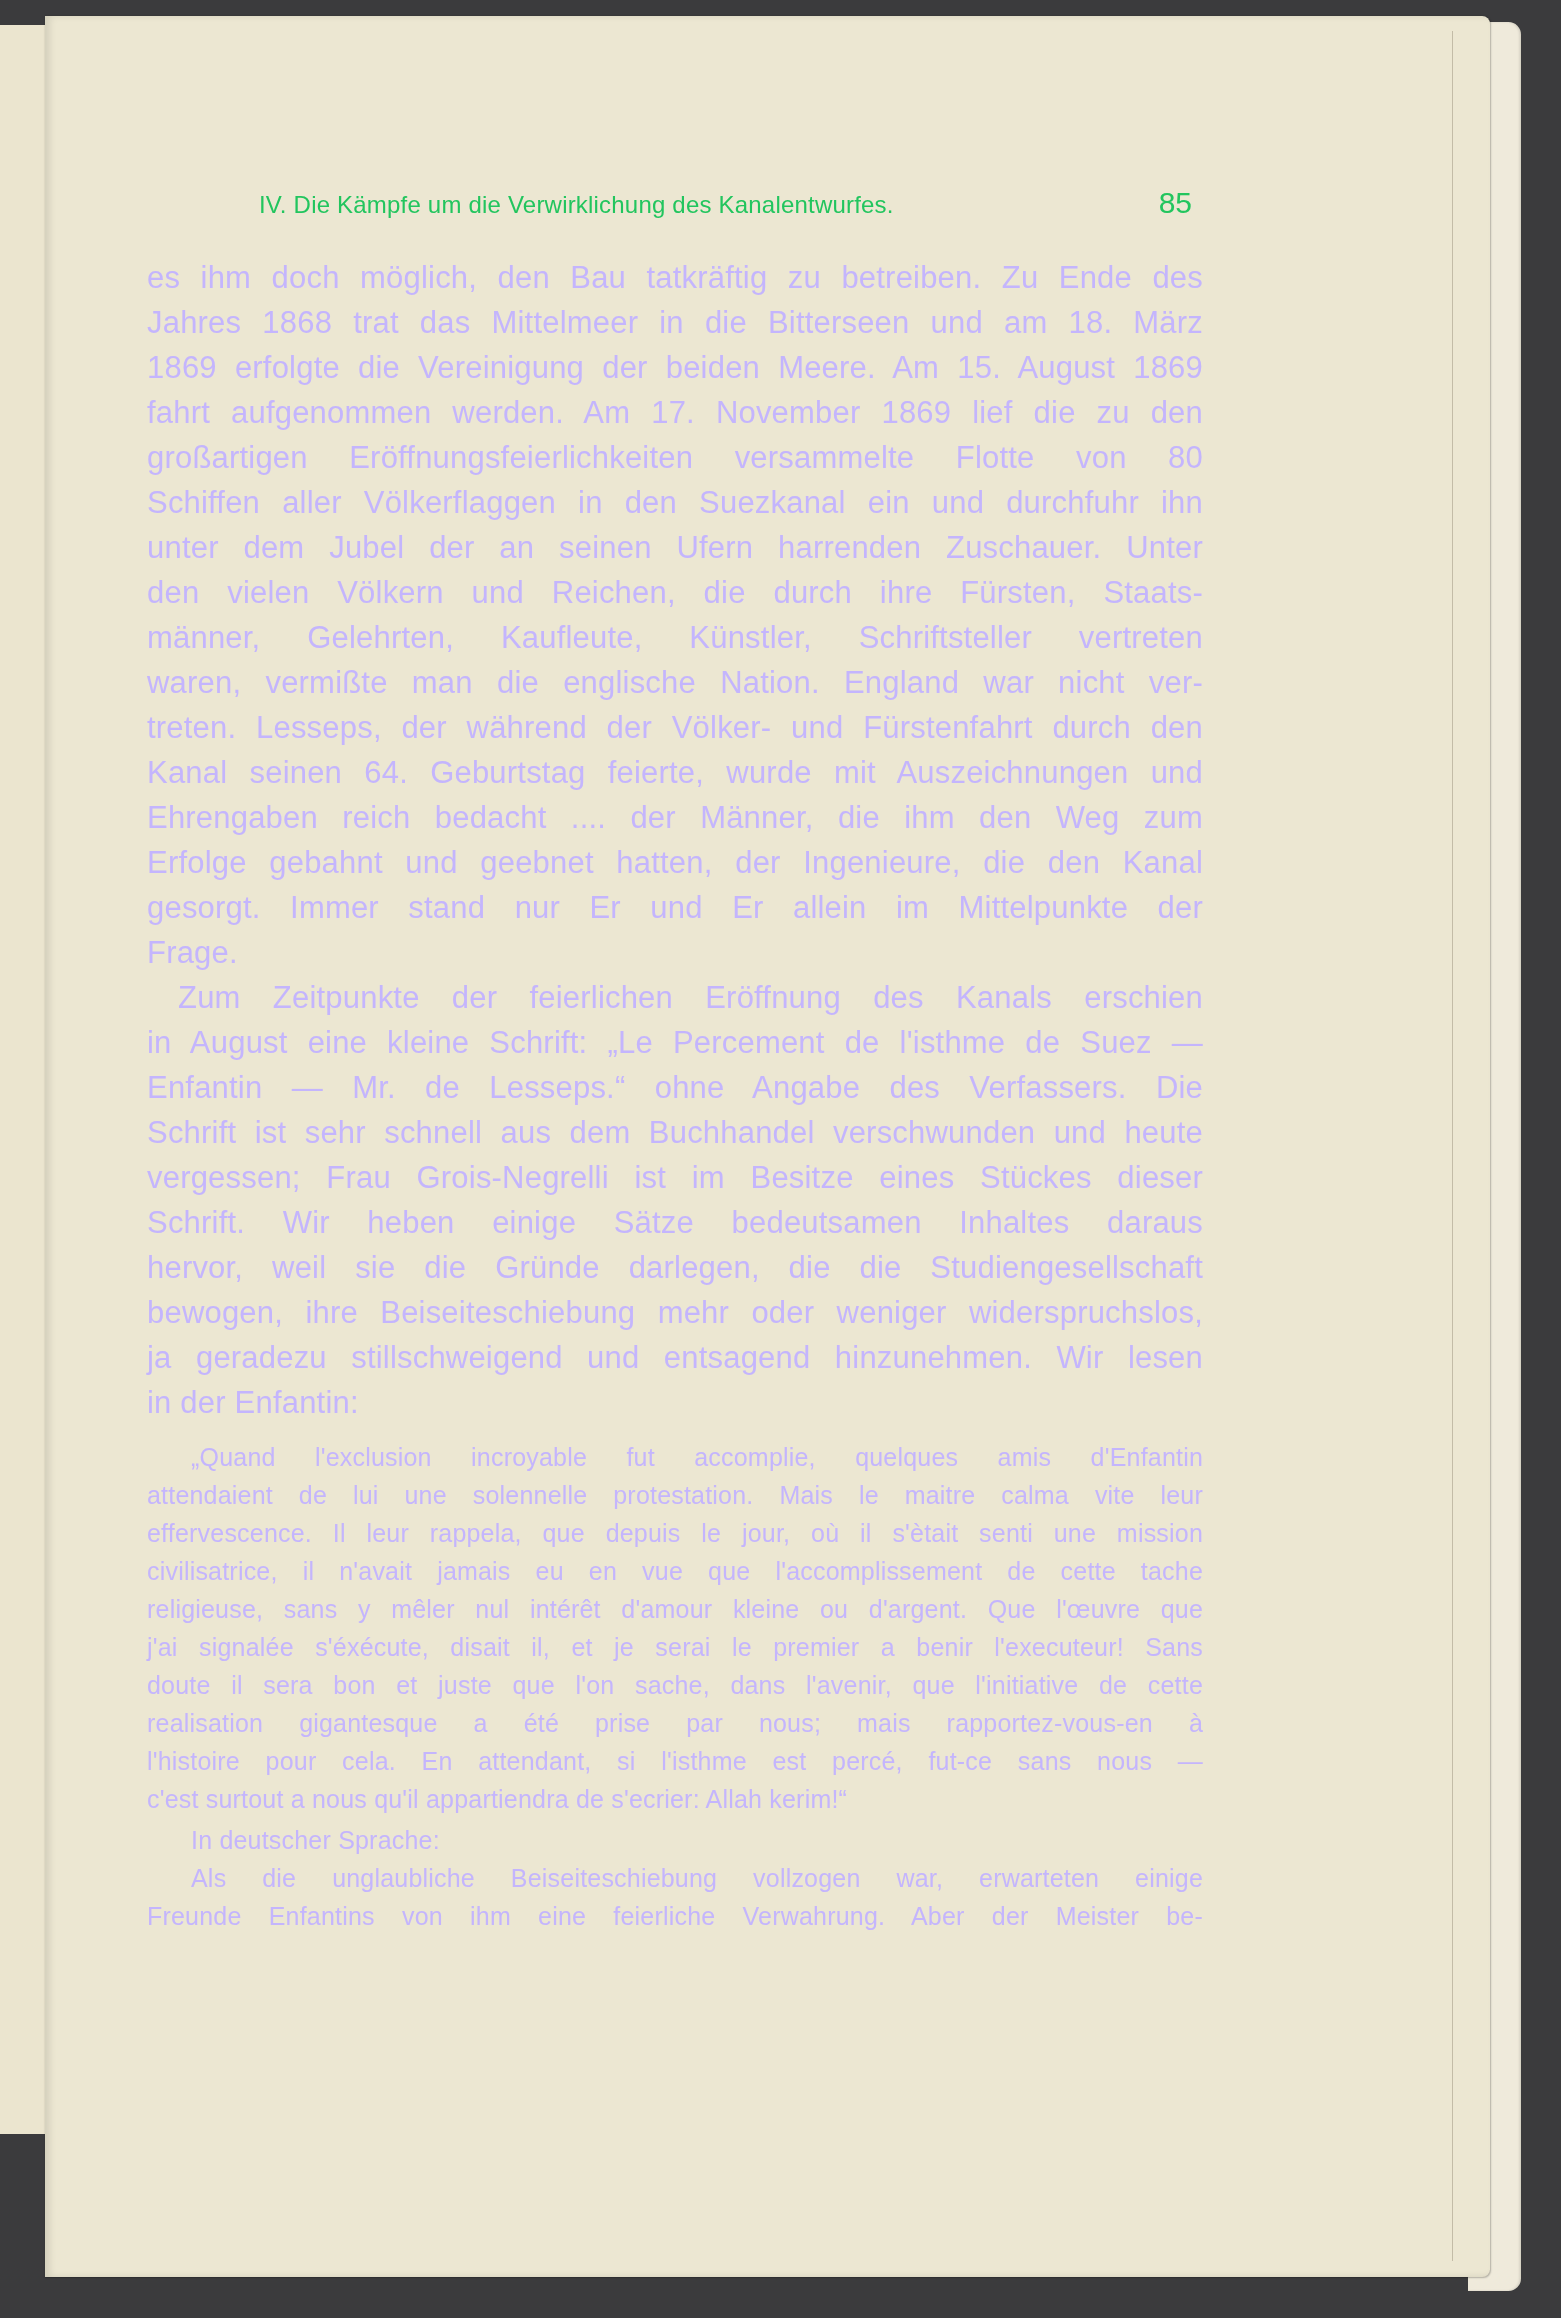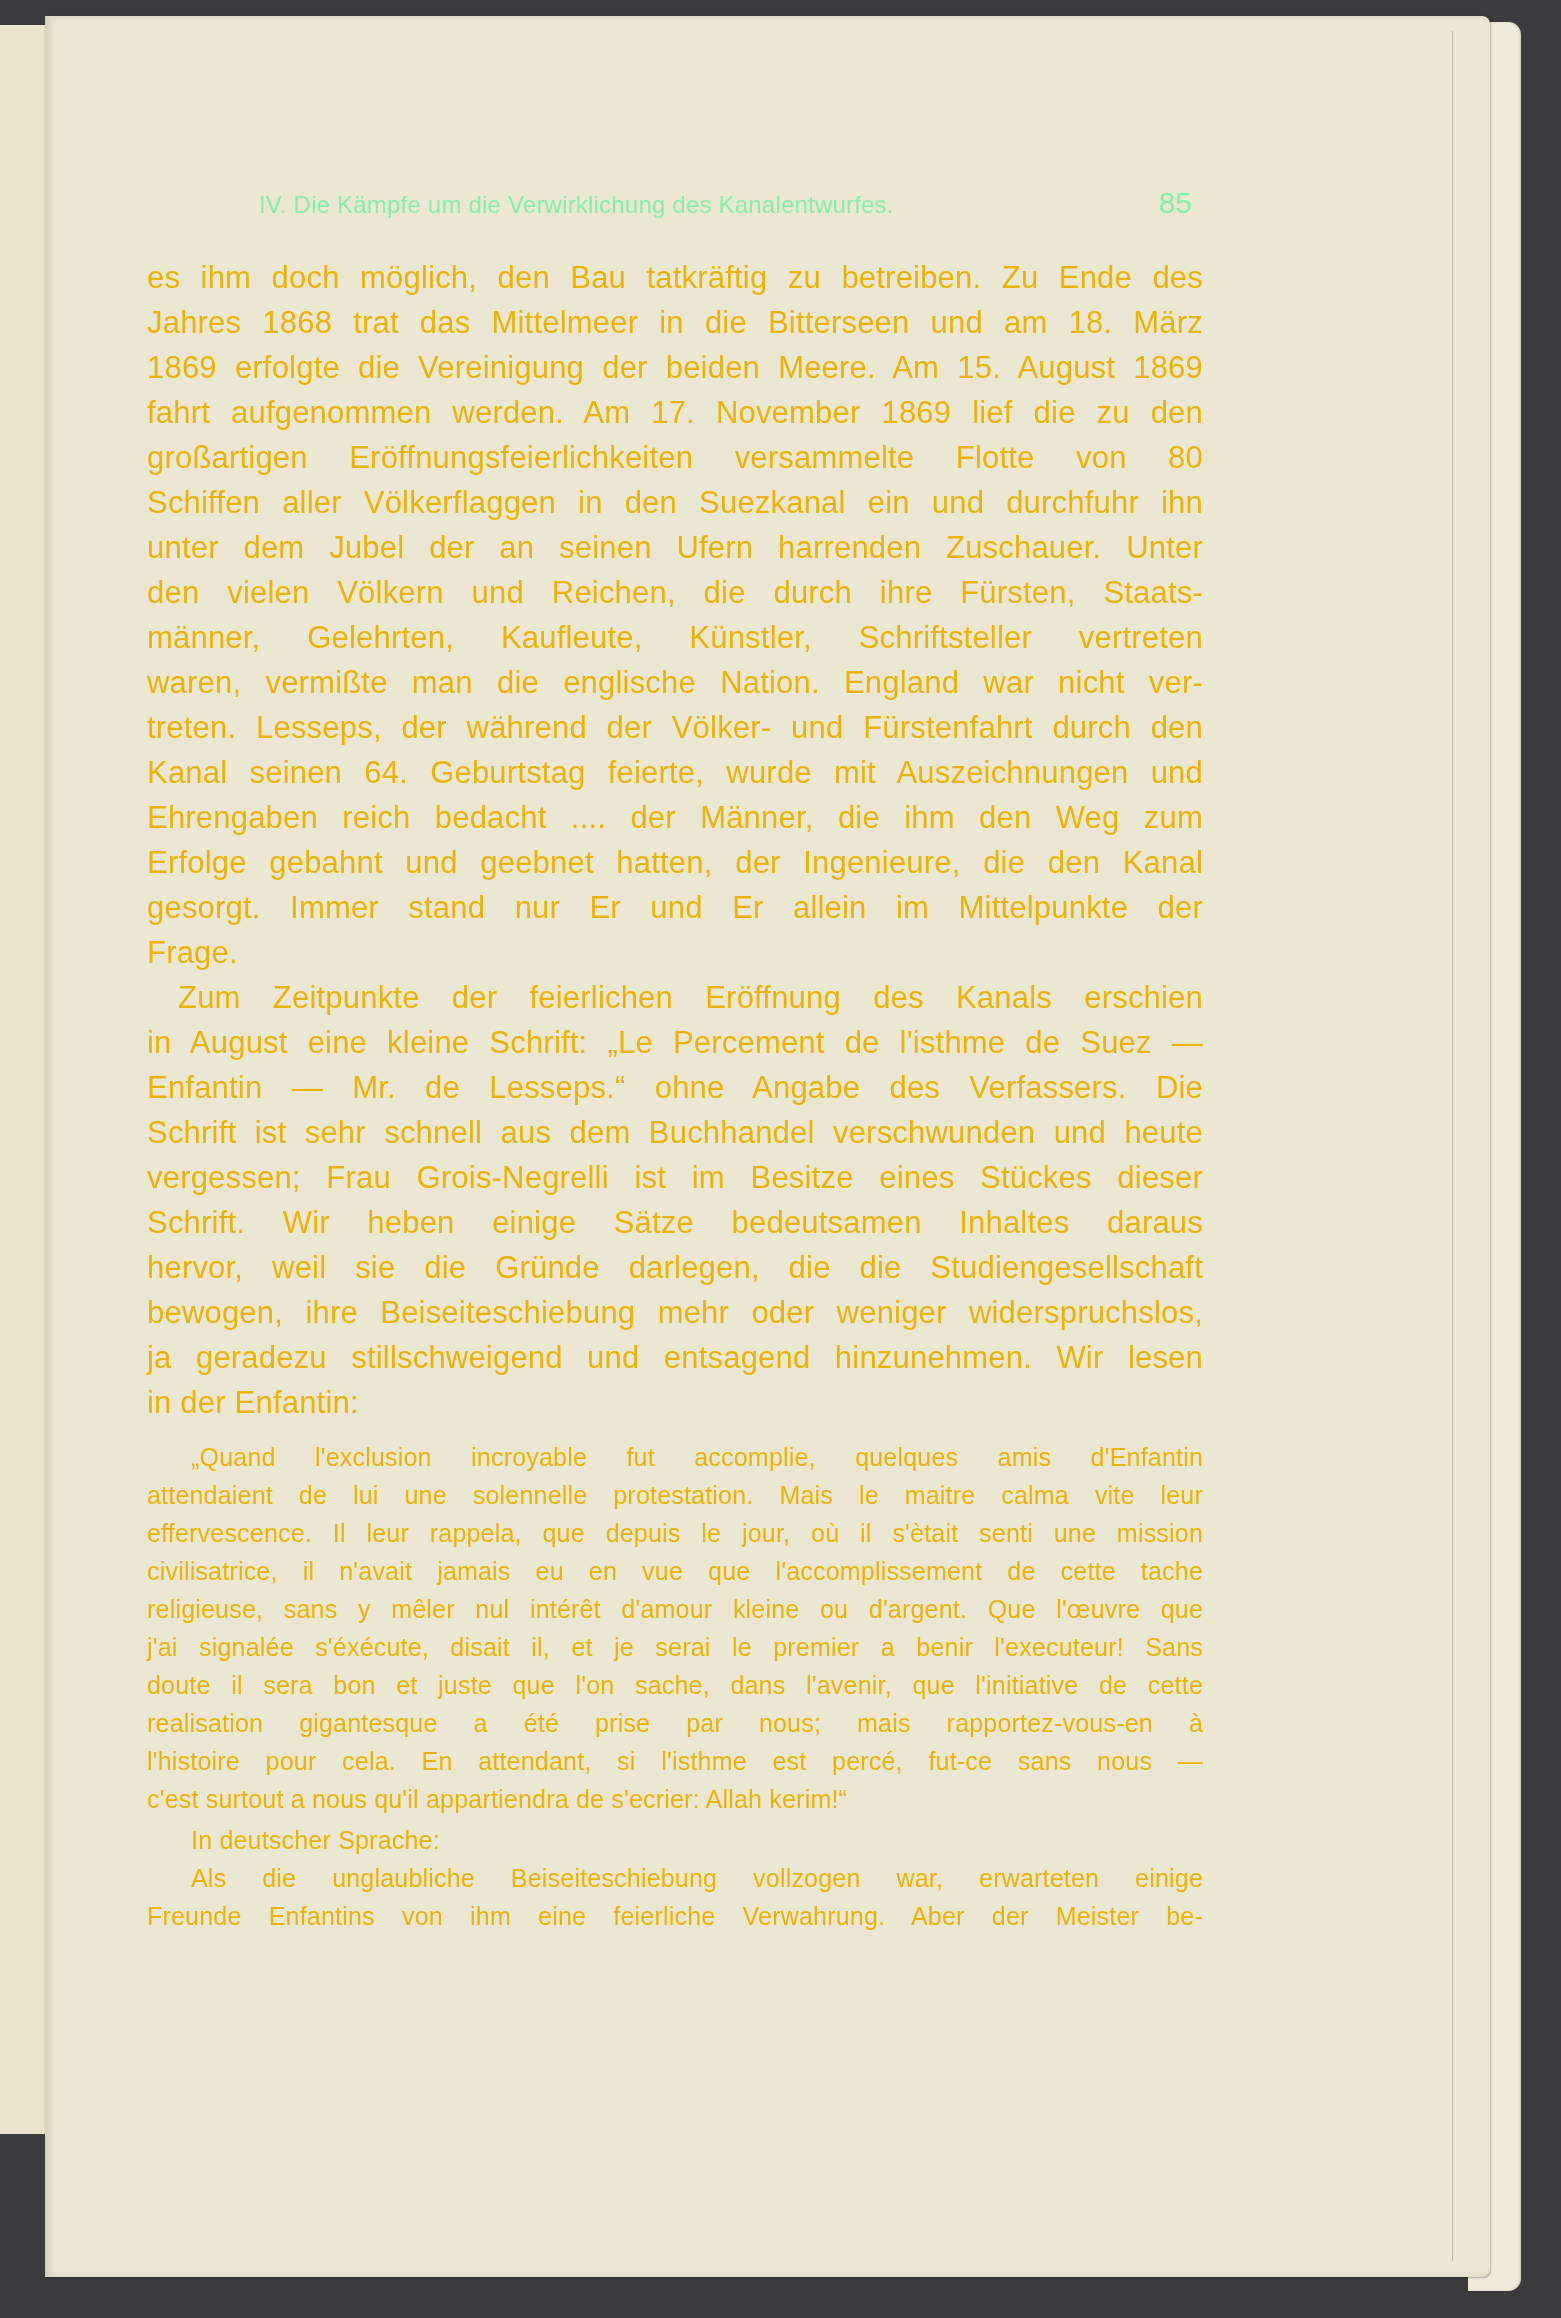--- a/index.html
+++ b/index.html
@@ -52,41 +52,41 @@
       width: 0.8px;
       background: rgba(120,110,90,0.35);
     }
     .header {
       position: absolute;
       left: 259px;
       top: 186px;
       width: 949px;
       height: 39px;
       font-family: "Liberation Sans", "DejaVu Sans", sans-serif;
-      color: #86efac;
+      color: #22c55e;
     }
     .header .title {
       position: absolute;
       left: 0;
       top: 4.7px;
       font-size: 24px;
       letter-spacing: 0.2px;
     }
     .header .page-num {
       position: absolute;
       right: 16px;
       top: 0;
       font-size: 30px;
     }
     .body-text {
       position: absolute;
       left: 147px;
       top: 255px;
       width: 1056px;
-      color: #eab308;
+      color: #c4b5fd;
       font-family: "Liberation Sans", "DejaVu Sans", sans-serif;
     }
     .line {
       display: block;
       height: 45px;
       line-height: 45px;
       font-size: 31px;
       white-space: nowrap;
       text-align: justify;
       text-align-last: justify;

